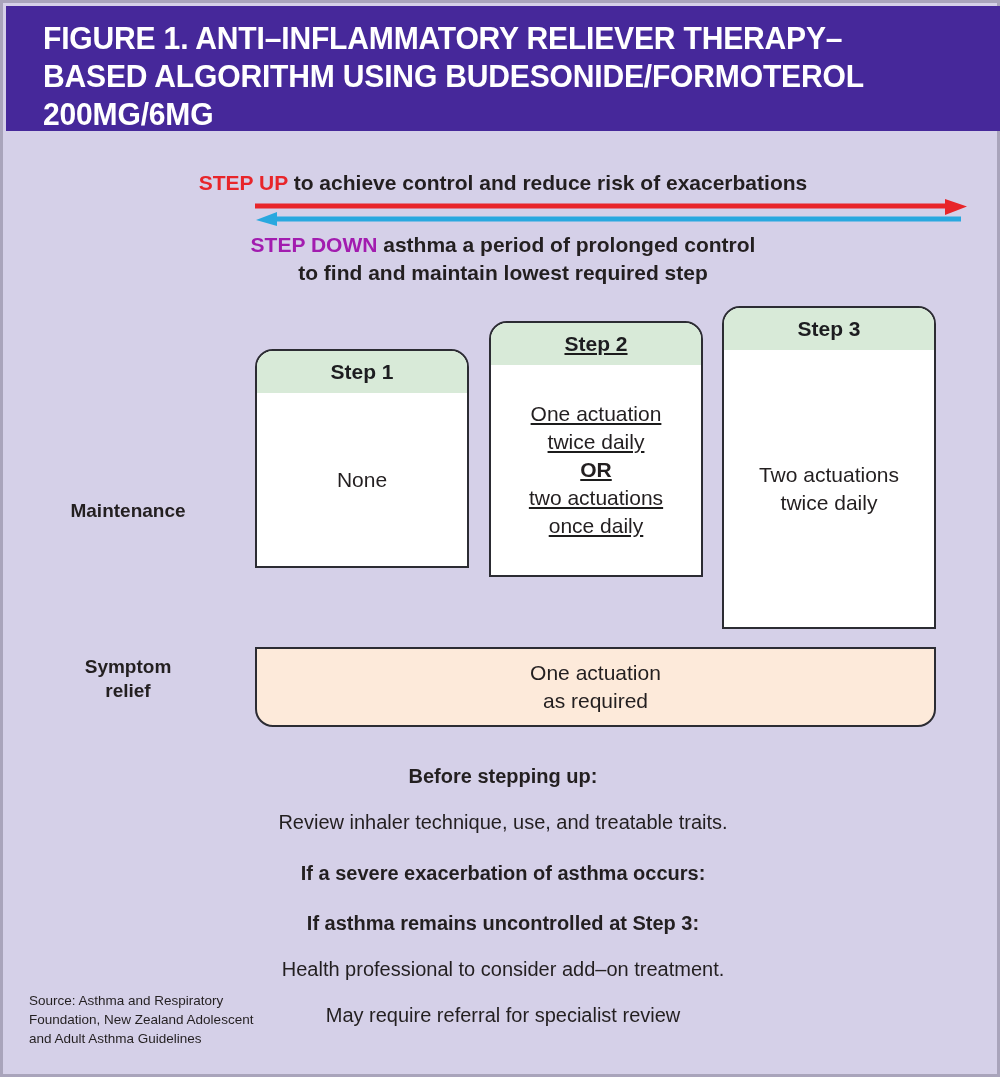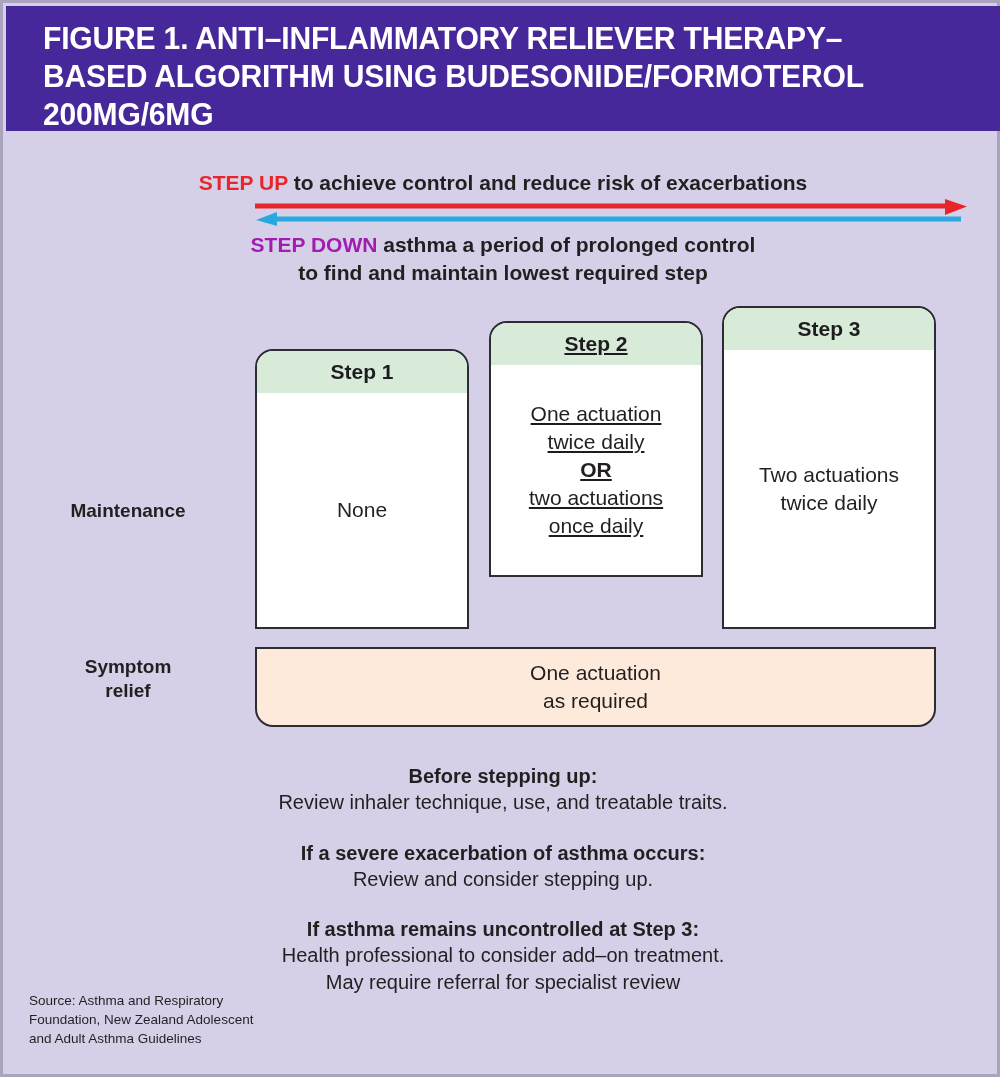--- a/index.html
+++ b/index.html
@@ -80,42 +80,42 @@
     flex:0 0 auto;
   }
   .step-body{
     flex:1 1 auto;
     display:flex;align-items:center;justify-content:center;
     text-align:center;
     font-size:21px;line-height:1.33;color:#231f20;
     padding:6px 8px;
   }
   .step-body .or{font-weight:bold;display:block;}
-  #step1{left:252px;top:346px;width:214px;height:280px;}
+  #step1{left:252px;top:346px;width:214px;height:219px;}
   #step2{left:486px;top:318px;width:214px;height:256px;text-decoration:underline;}
   #step3{left:719px;top:303px;width:214px;height:323px;}
 
   .symptom-bar{
     position:absolute;left:252px;top:644px;width:681px;height:80px;
     background:#fdeada;
     border:2.5px solid #2c2c33;
     border-bottom-left-radius:18px;
     border-bottom-right-radius:18px;
     box-sizing:border-box;
     display:flex;align-items:center;justify-content:center;
     text-align:center;font-size:21px;line-height:1.34;color:#231f20;
   }
   
   .notes{
     position:absolute;left:130px;top:760px;width:740px;
     text-align:center;color:#231f20;
   }
   .note-block{margin-bottom:24px;}
   .note-title{font-size:20px;font-weight:bold;line-height:1.3;}
-  .note-text{font-size:20px;line-height:1.33;}
+  .note-text{font-size:20px;line-height:1.33;margin-top:20px;}
   .source{
     position:absolute;left:26px;top:988px;width:240px;
     font-size:13.5px;line-height:1.42;color:#231f20;
   }
 </style>
 </head>
 <body>
 
 <div class="figure">
 
@@ -192,21 +192,20 @@
     </div>
   </div>
 
   <div class="notes">
     <div class="note-block">
       <div class="note-title">Before stepping up:</div>
       <div class="note-text">Review inhaler technique, use, and treatable traits.</div>
     </div>
     <div class="note-block">
       <div class="note-title">If a severe exacerbation of asthma occurs:</div>
-      <div class="note-text">Review and consider stepping up.</div>
     </div>
     <div class="note-block">
       <div class="note-title">If asthma remains uncontrolled at Step 3:</div>
       <div class="note-text">Health professional to consider add–on treatment.</div>
       <div class="note-text">May require referral for specialist review</div>
     </div>
   </div>
 
   <div class="source">
     <div>Source: Asthma and Respiratory</div>

